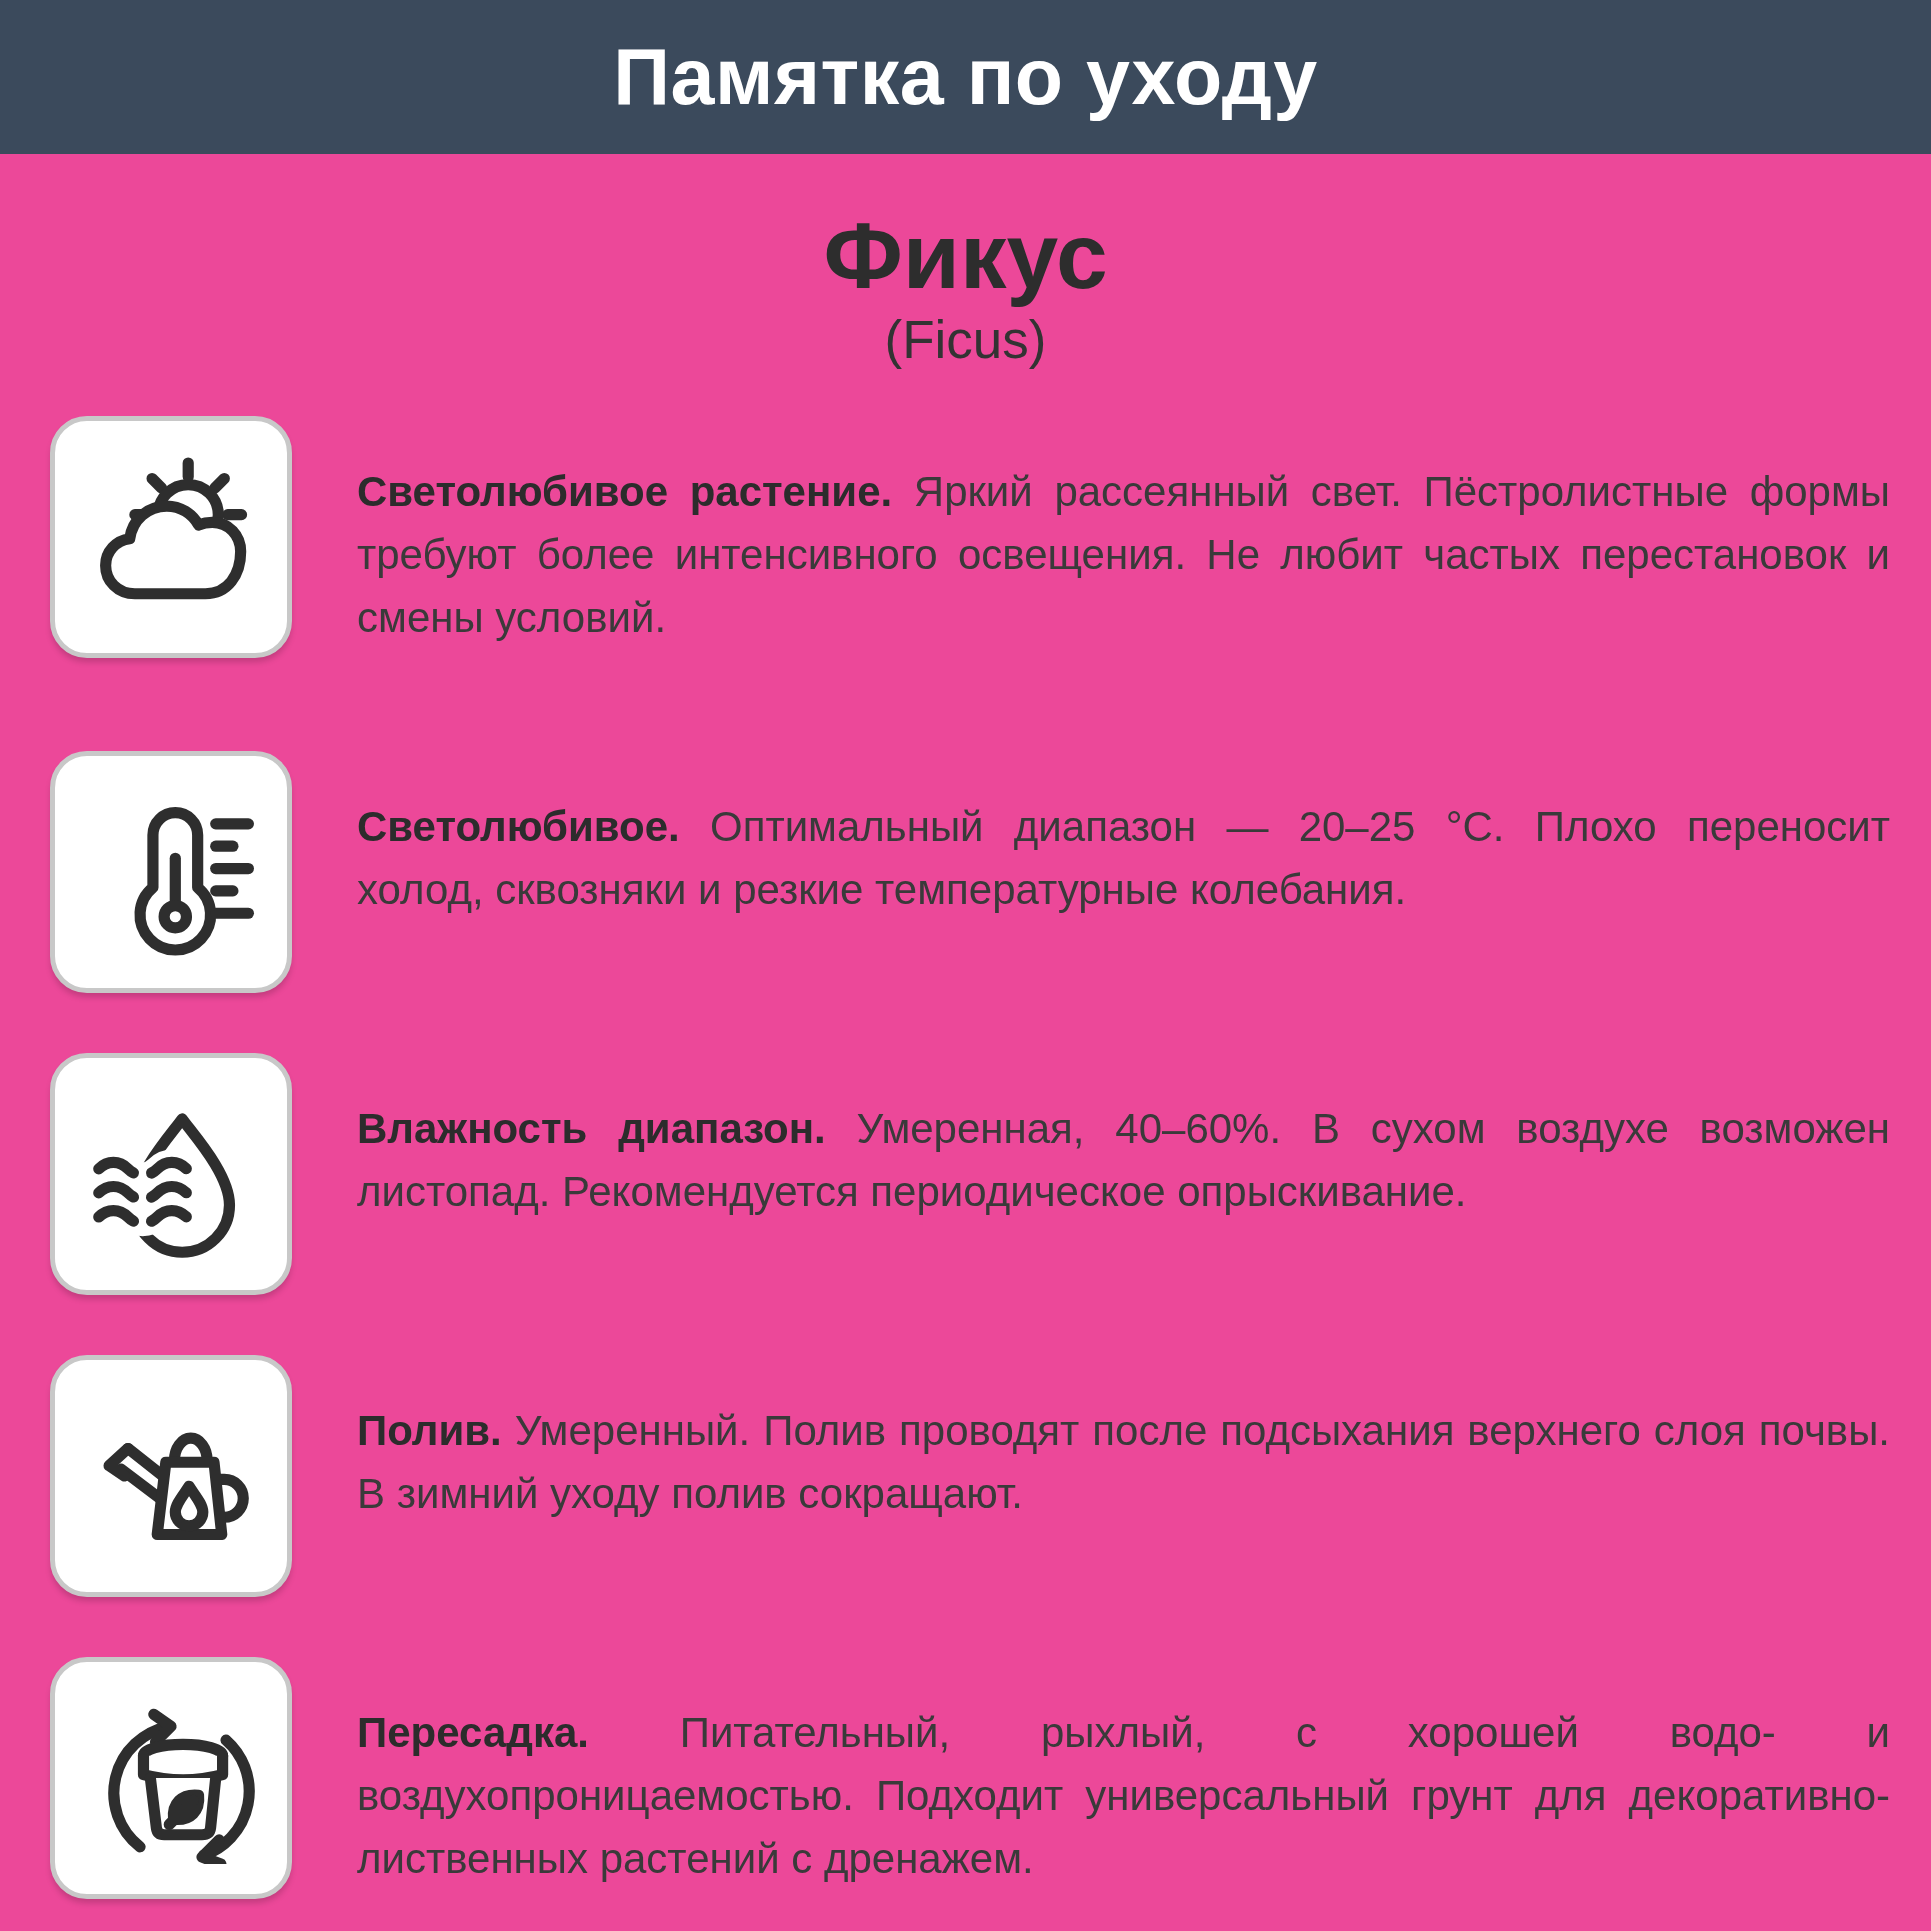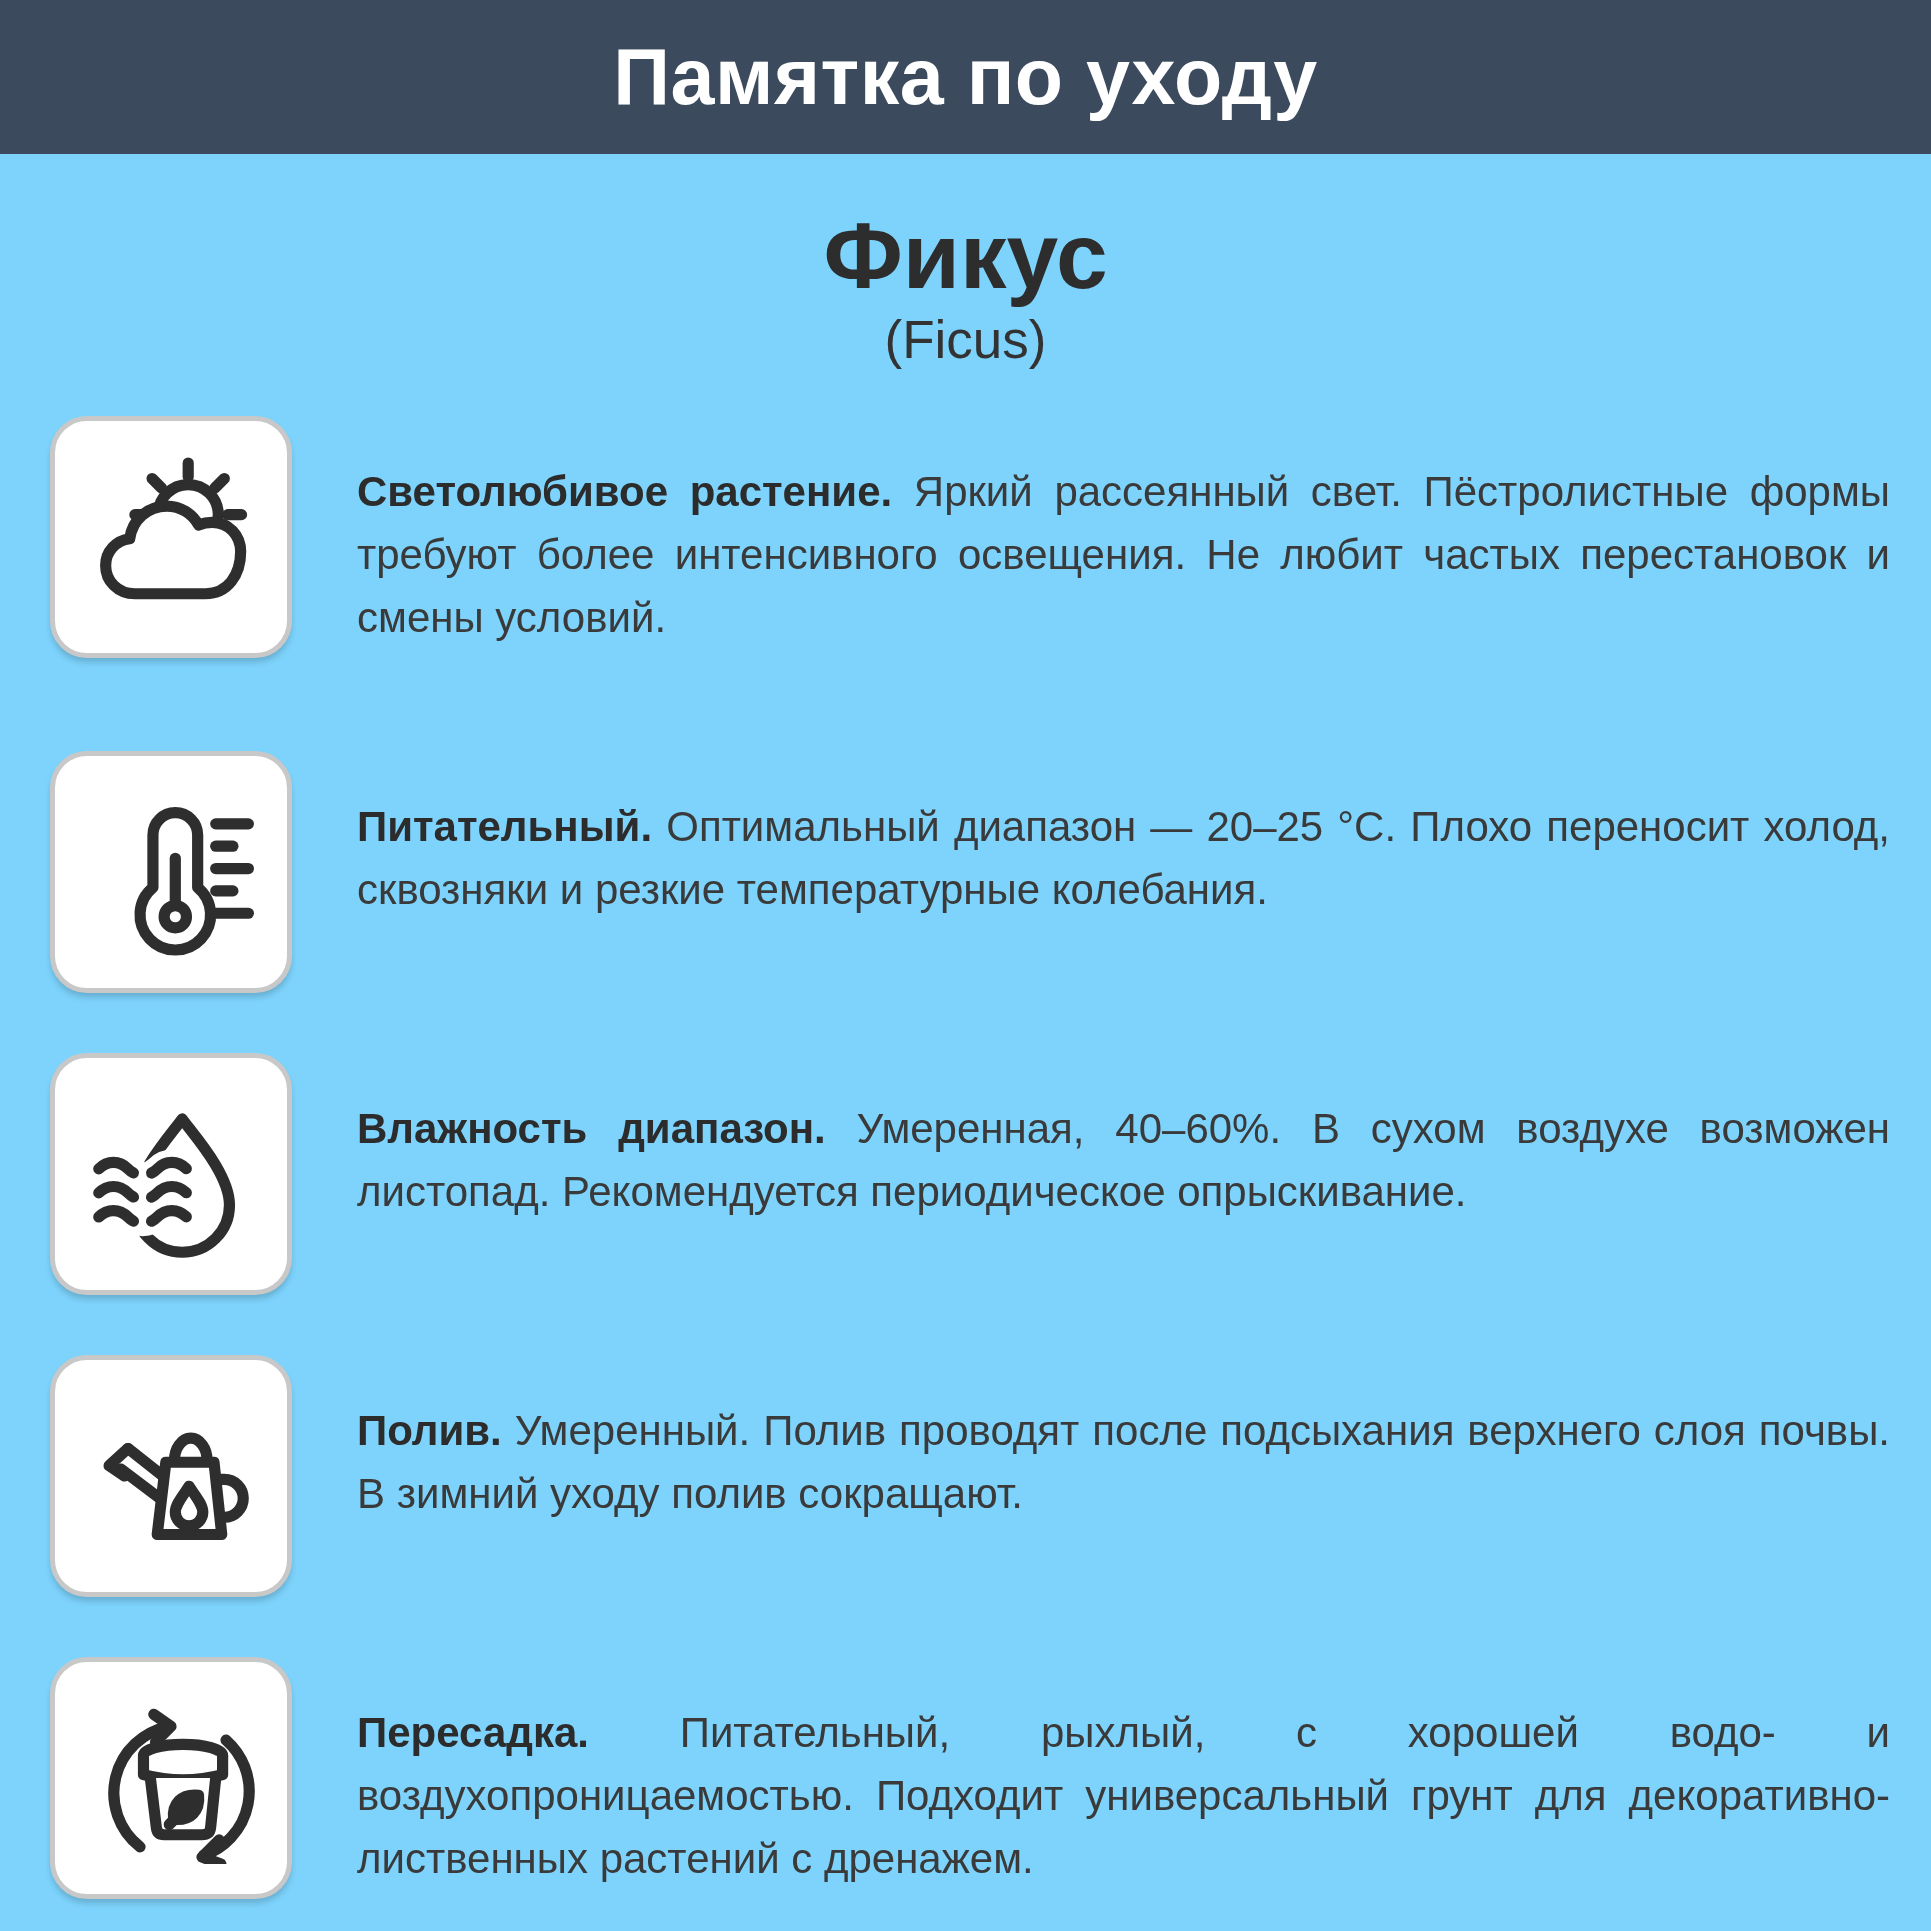--- a/index.html
+++ b/index.html
@@ -5,21 +5,21 @@
   html, body {
     margin: 0;
     padding: 0;
     background: #ffffff;
     font-family: "Liberation Sans", "DejaVu Sans", sans-serif;
   }
   .page {
     position: relative;
     width: 1931px;
     height: 1931px;
-    background: #7dd3fc;
+    background: #ec4899;
     overflow: hidden;
   }
   
   .header {
     height: 154px;
     background: #3b4a5c;
     display: flex;
     align-items: center;
     justify-content: center;
   }
@@ -149,21 +149,21 @@
           <path class="ic" d="M79,118 V57 A26,26 0 0 1 131,57 V118 A41,41 0 1 1 79,118 Z"></path>
           <line class="ic" x1="105" y1="84" x2="105" y2="138"></line>
           <circle class="ic" cx="105" cy="152" r="13"></circle>
           <line class="ic" x1="152" y1="44" x2="190" y2="44"></line>
           <line class="ic" x1="152" y1="70" x2="172" y2="70"></line>
           <line class="ic" x1="152" y1="96" x2="190" y2="96"></line>
           <line class="ic" x1="152" y1="122" x2="172" y2="122"></line>
           <line class="ic" x1="152" y1="148" x2="190" y2="148"></line>
         </svg>
       </div>
-      <p class="row-text"><strong>Питательный.</strong> <span>Оптимальный диапазон — 20–25 °C. Плохо переносит холод, сквозняки и резкие температурные колебания.</span></p>
+      <p class="row-text"><strong>Светолюбивое.</strong> <span>Оптимальный диапазон — 20–25 °C. Плохо переносит холод, сквозняки и резкие температурные колебания.</span></p>
     </section>
 
     <section class="row">
       <div class="icon-box">
         <svg viewBox="0 0 200 200" aria-hidden="true">
           <path class="ic" d="M113,36 C126,54 168,100 168,136 A55,55 0 0 1 58,136 C58,100 100,54 113,36 Z"></path>
           <path class="halo" d="M16,94  C26,84 40,84 50,94  C60,104 74,104 84,94  C94,84 108,84 118,94"></path>
           <path class="halo" d="M16,122 C26,112 40,112 50,122 C60,132 74,132 84,122 C94,112 108,112 118,122"></path>
           <path class="halo" d="M16,150 C26,140 40,140 50,150 C60,160 74,160 84,150 C94,140 108,140 118,150"></path>
           <path class="ic wave-dash" d="M16,94  C26,84 40,84 50,94  C60,104 74,104 84,94  C94,84 108,84 118,94"></path>

